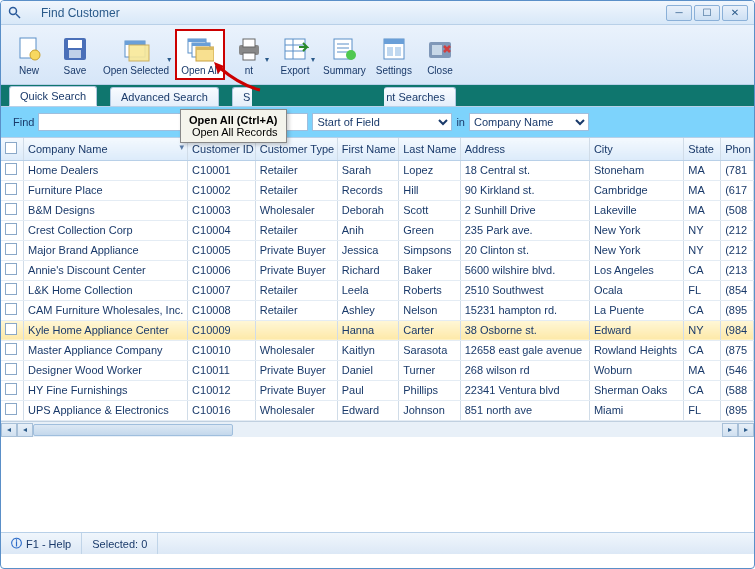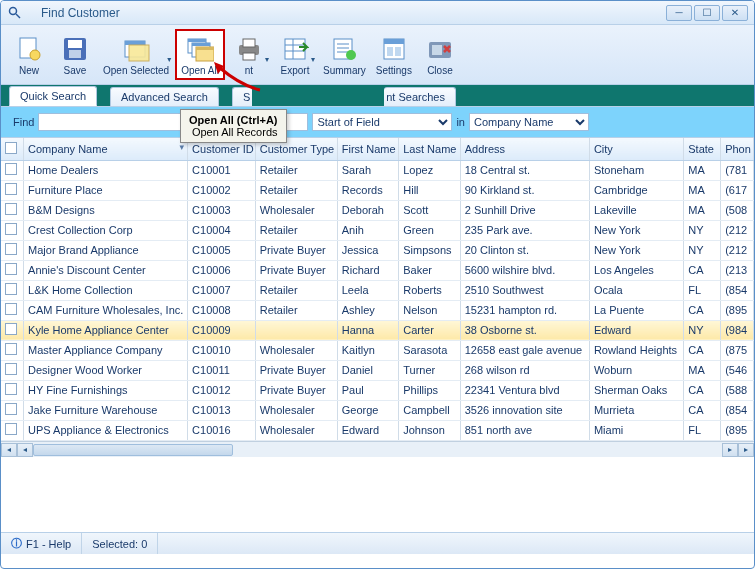--- a/index.html
+++ b/index.html
@@ -482,32 +482,20 @@
           <td>Private Buyer</td>
           <td>Paul</td>
           <td>Phillips</td>
           <td>22341 Ventura blvd</td>
           <td>Sherman Oaks</td>
           <td>CA</td>
           <td>(588</td>
         </tr>
         <tr>
           <td><span class="chk"></span></td>
-          <td>Jake Furniture Warehouse</td>
-          <td>C10013</td>
-          <td>Wholesaler</td>
-          <td>George</td>
-          <td>Campbell</td>
-          <td>3526 innovation site</td>
-          <td>Murrieta</td>
-          <td>CA</td>
-          <td>(854</td>
-        </tr>
-        <tr>
-          <td><span class="chk"></span></td>
           <td>UPS Appliance &amp; Electronics</td>
           <td>C10016</td>
           <td>Wholesaler</td>
           <td>Edward</td>
           <td>Johnson</td>
           <td>851 north ave</td>
           <td>Miami</td>
           <td>FL</td>
           <td>(895</td>
         </tr>

